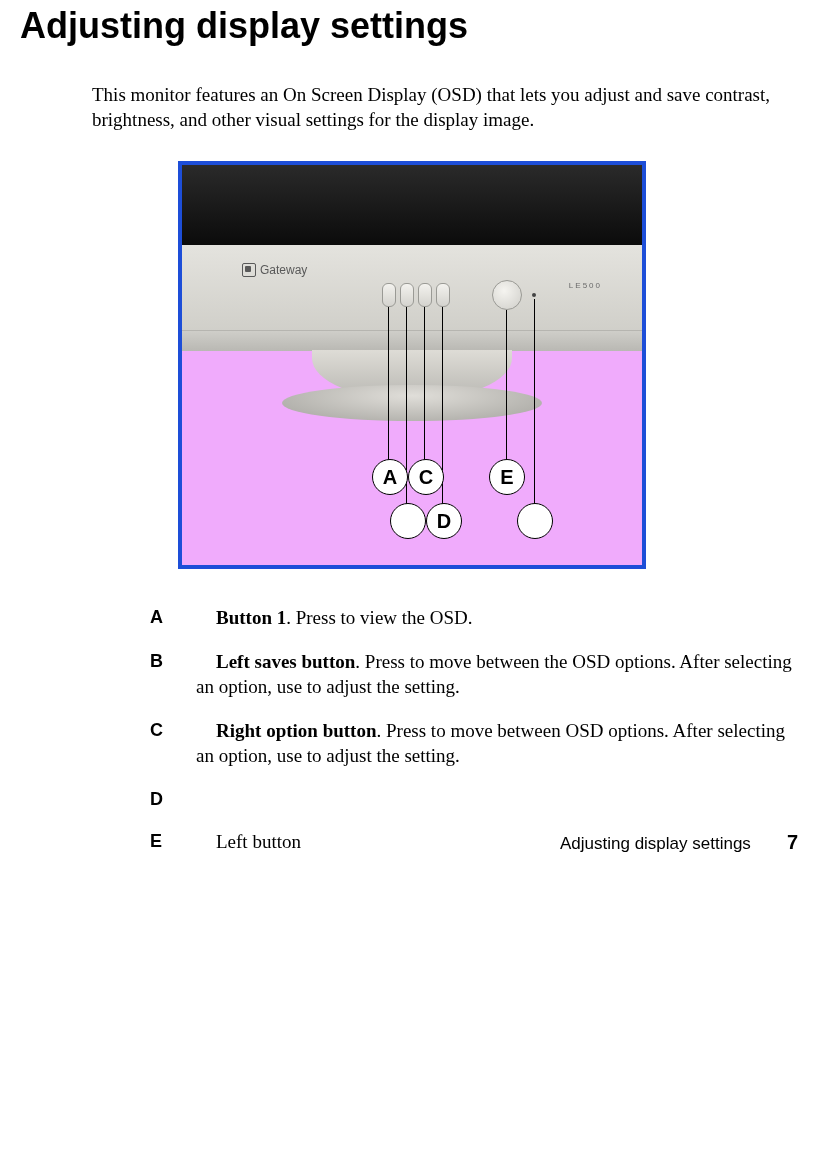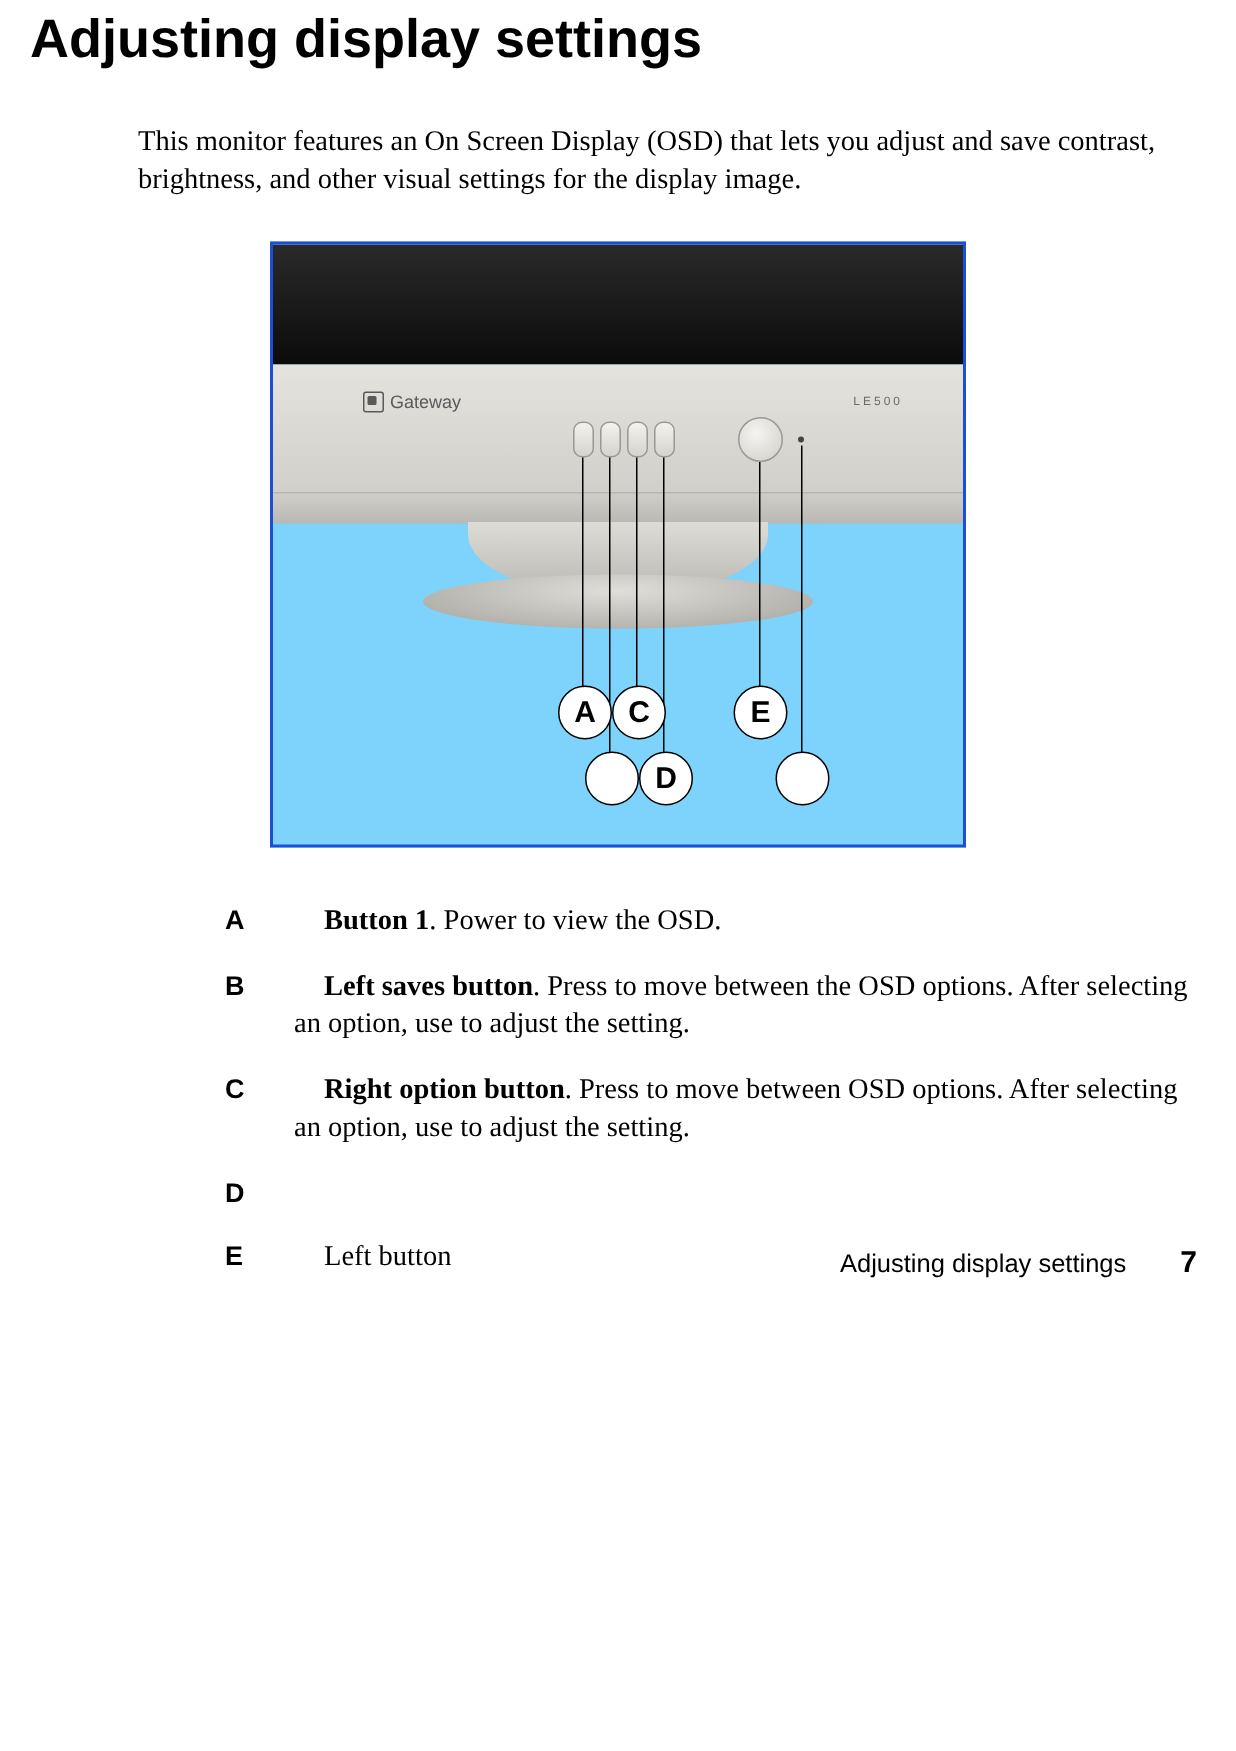--- a/index.html
+++ b/index.html
@@ -26,23 +26,23 @@
   }
   .intro {
     font-size: 19px;
     line-height: 1.35;
     margin: 36px 0 28px 72px;
   }
   .figure {
     width: 460px;
     height: 400px;
     margin: 0 auto 36px auto;
-    border: 2px solid #1d4ed8;
+    border: 4px solid #1d4ed8;
     position: relative;
-    background: #7dd3fc;
+    background: #f0abfc;
     overflow: hidden;
   }
   
   .bezel {
     position: absolute;
     left: 0; right: 0; top: 0; height: 80px;
     background: linear-gradient(180deg, #2a2a2a 0%, #0b0b0b 100%);
   }
   .casing {
     position: absolute;
@@ -57,21 +57,21 @@
   }
   .logo-mark {
     width: 12px; height: 12px; border: 1px solid #595959; border-radius: 2px;
     position: relative;
   }
   .logo-mark::after {
     content: ""; position: absolute; left: 2px; top: 2px; width: 6px; height: 6px;
     background: #595959; border-radius: 1px;
   }
   .model {
-    position: absolute; right: 40px; top: 100px;
+    position: absolute; right: 40px; top: 116px;
     font-family: Arial, Helvetica, sans-serif;
     font-size: 8px; letter-spacing: 2px; color: #6a6a6a;
   }
   .btn {
     position: absolute; top: 118px; width: 12px; height: 22px;
     border: 1px solid #9a9a95; border-radius: 6px;
     background: linear-gradient(180deg,#f3f2ee,#d4d3ce);
   }
   .btn.a { left: 200px; } .btn.b { left: 218px; }
   .btn.c { left: 236px; } .btn.d { left: 254px; }
@@ -190,21 +190,21 @@
     <div class="label-circle lc-b"></div>
     <div class="label-circle lc-c">C</div>
     <div class="label-circle lc-d">D</div>
     <div class="label-circle lc-e">E</div>
     <div class="label-circle lc-f"></div>
   </div>
 
   <div class="legend">
     <div class="legend-item">
       <div class="legend-letter">A</div>
-      <div class="legend-body"><span class="term">Button 1</span><span>. Power to view the OSD.</span></div>
+      <div class="legend-body"><span class="term">Button 1</span><span>. Press to view the OSD.</span></div>
     </div>
     <div class="legend-item">
       <div class="legend-letter">B</div>
       <div class="legend-body"><span class="term">Left saves button</span><span>. Press to move between the OSD options. After selecting an option, use to adjust the setting.</span></div>
     </div>
     <div class="legend-item">
       <div class="legend-letter">C</div>
       <div class="legend-body"><span class="term">Right option button</span><span>. Press to move between OSD options. After selecting an option, use to adjust the setting.</span></div>
     </div>
     <div class="legend-item">

